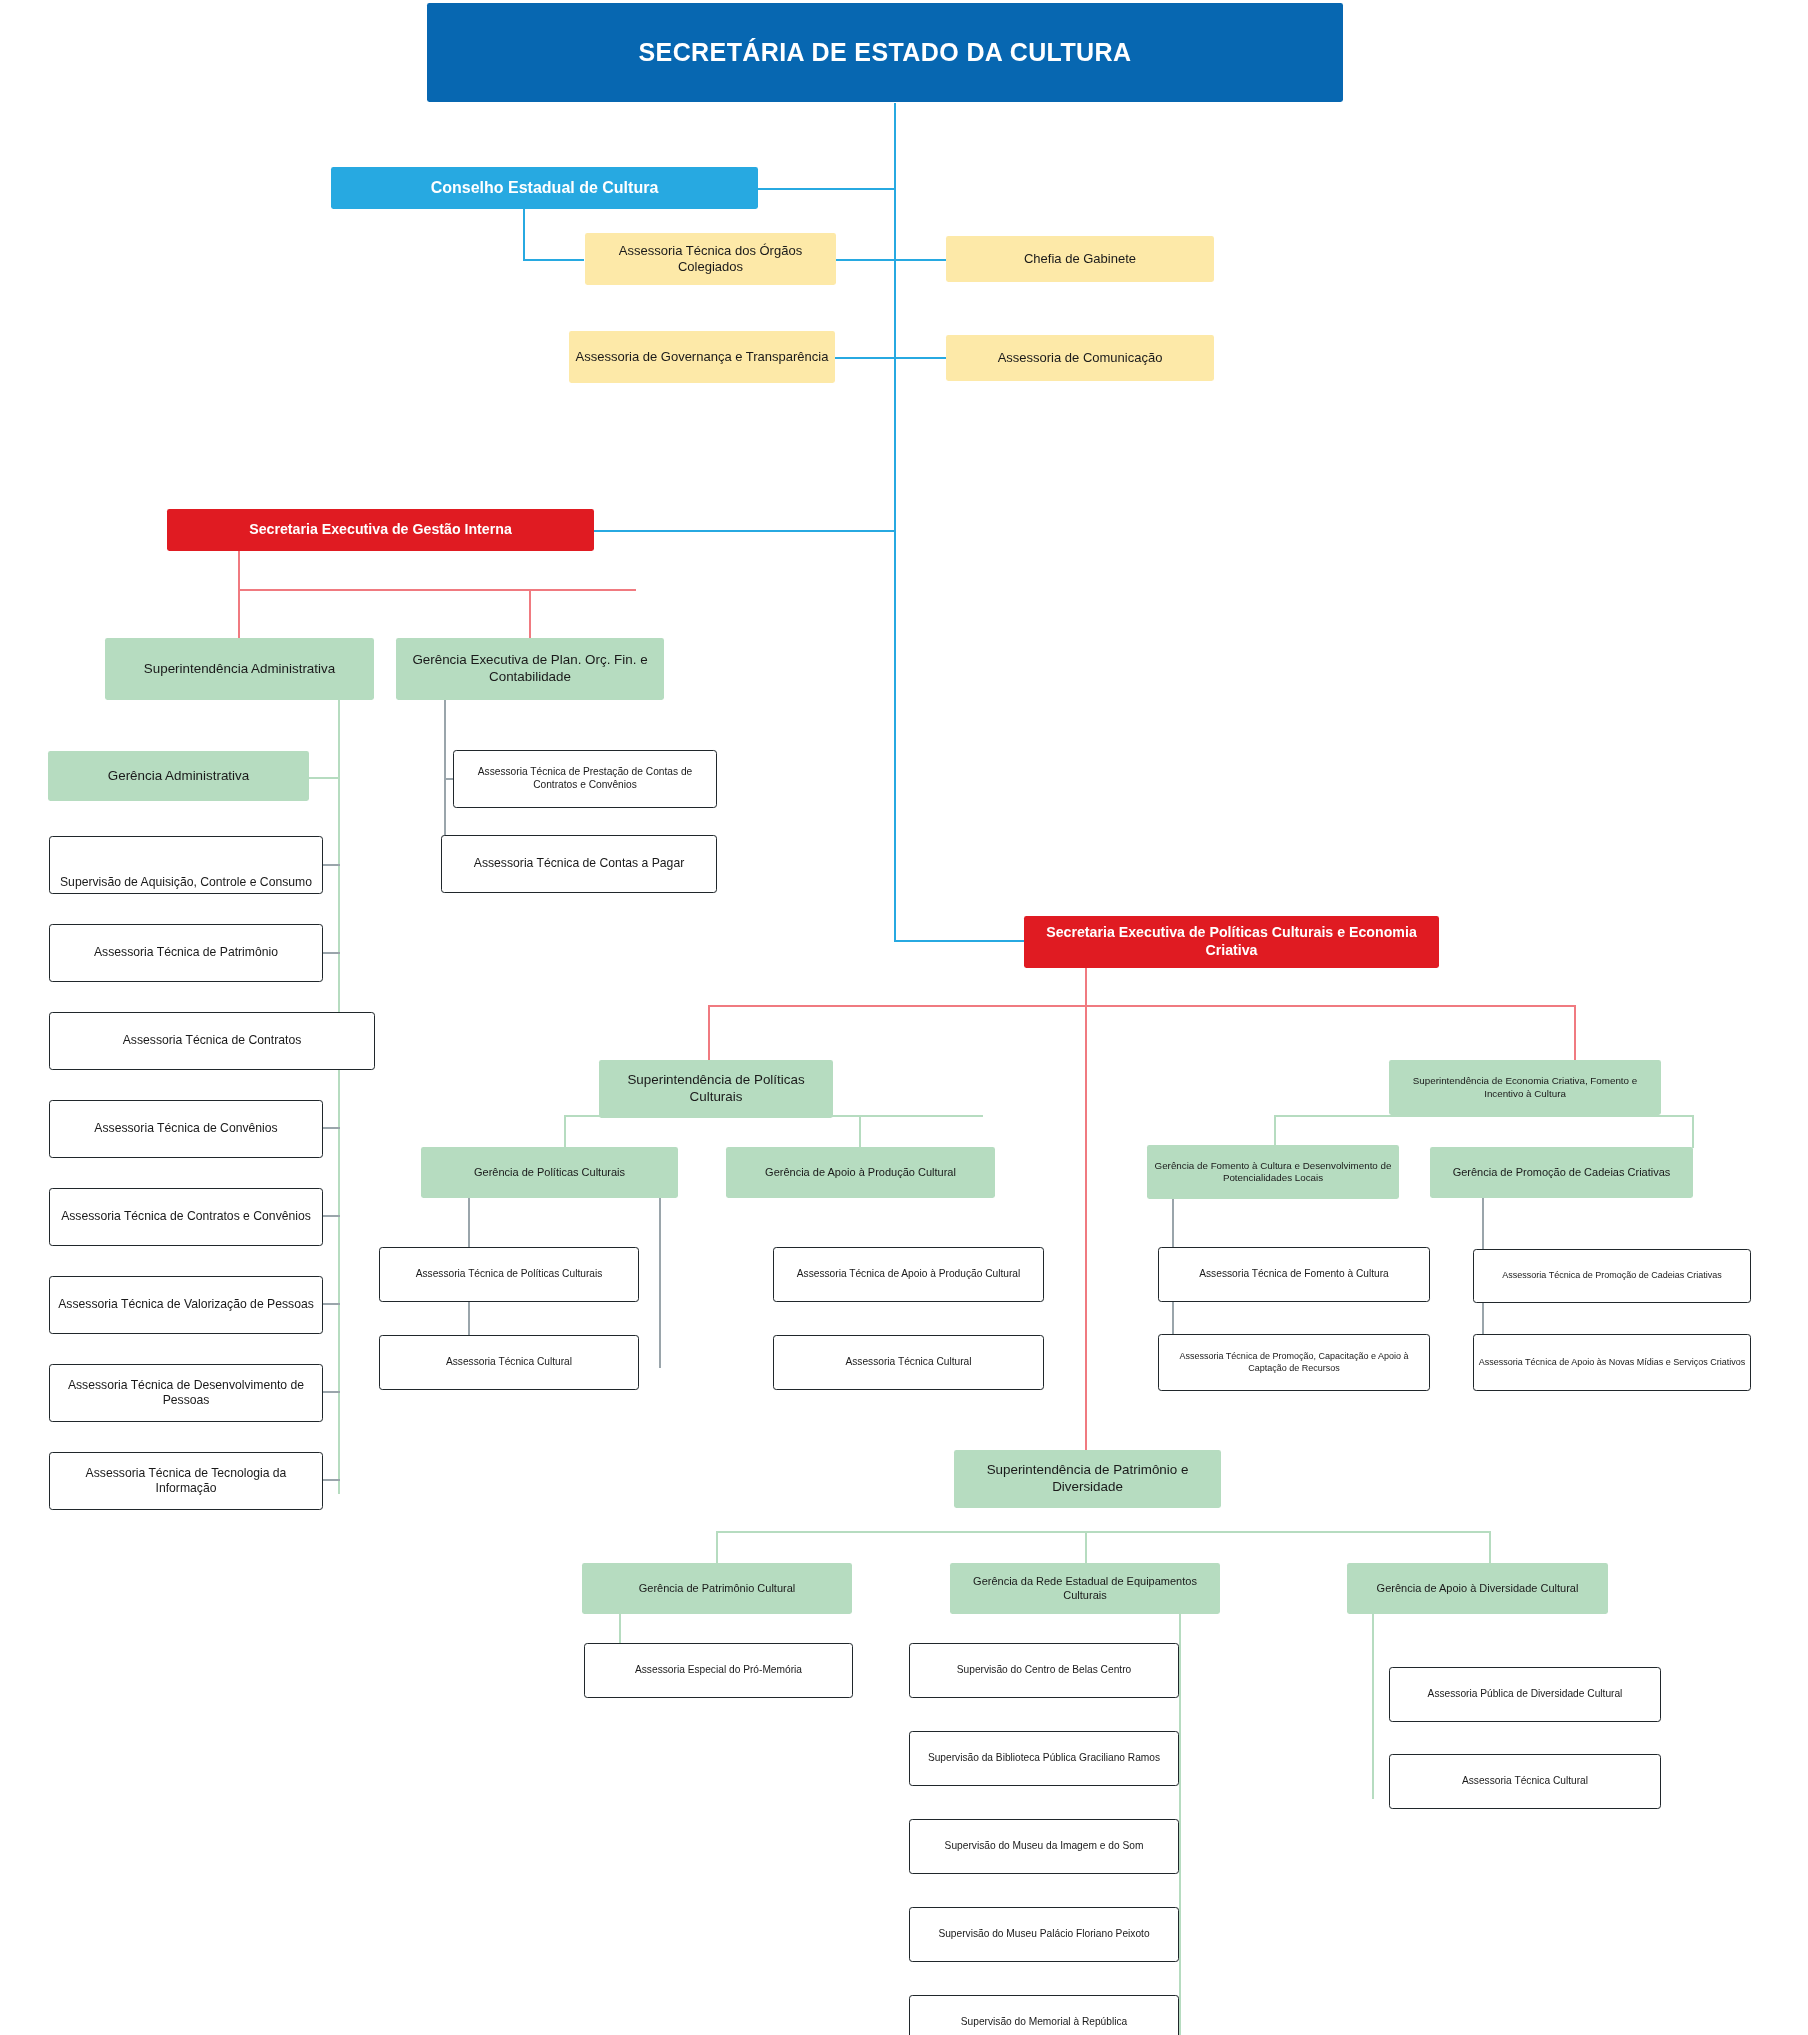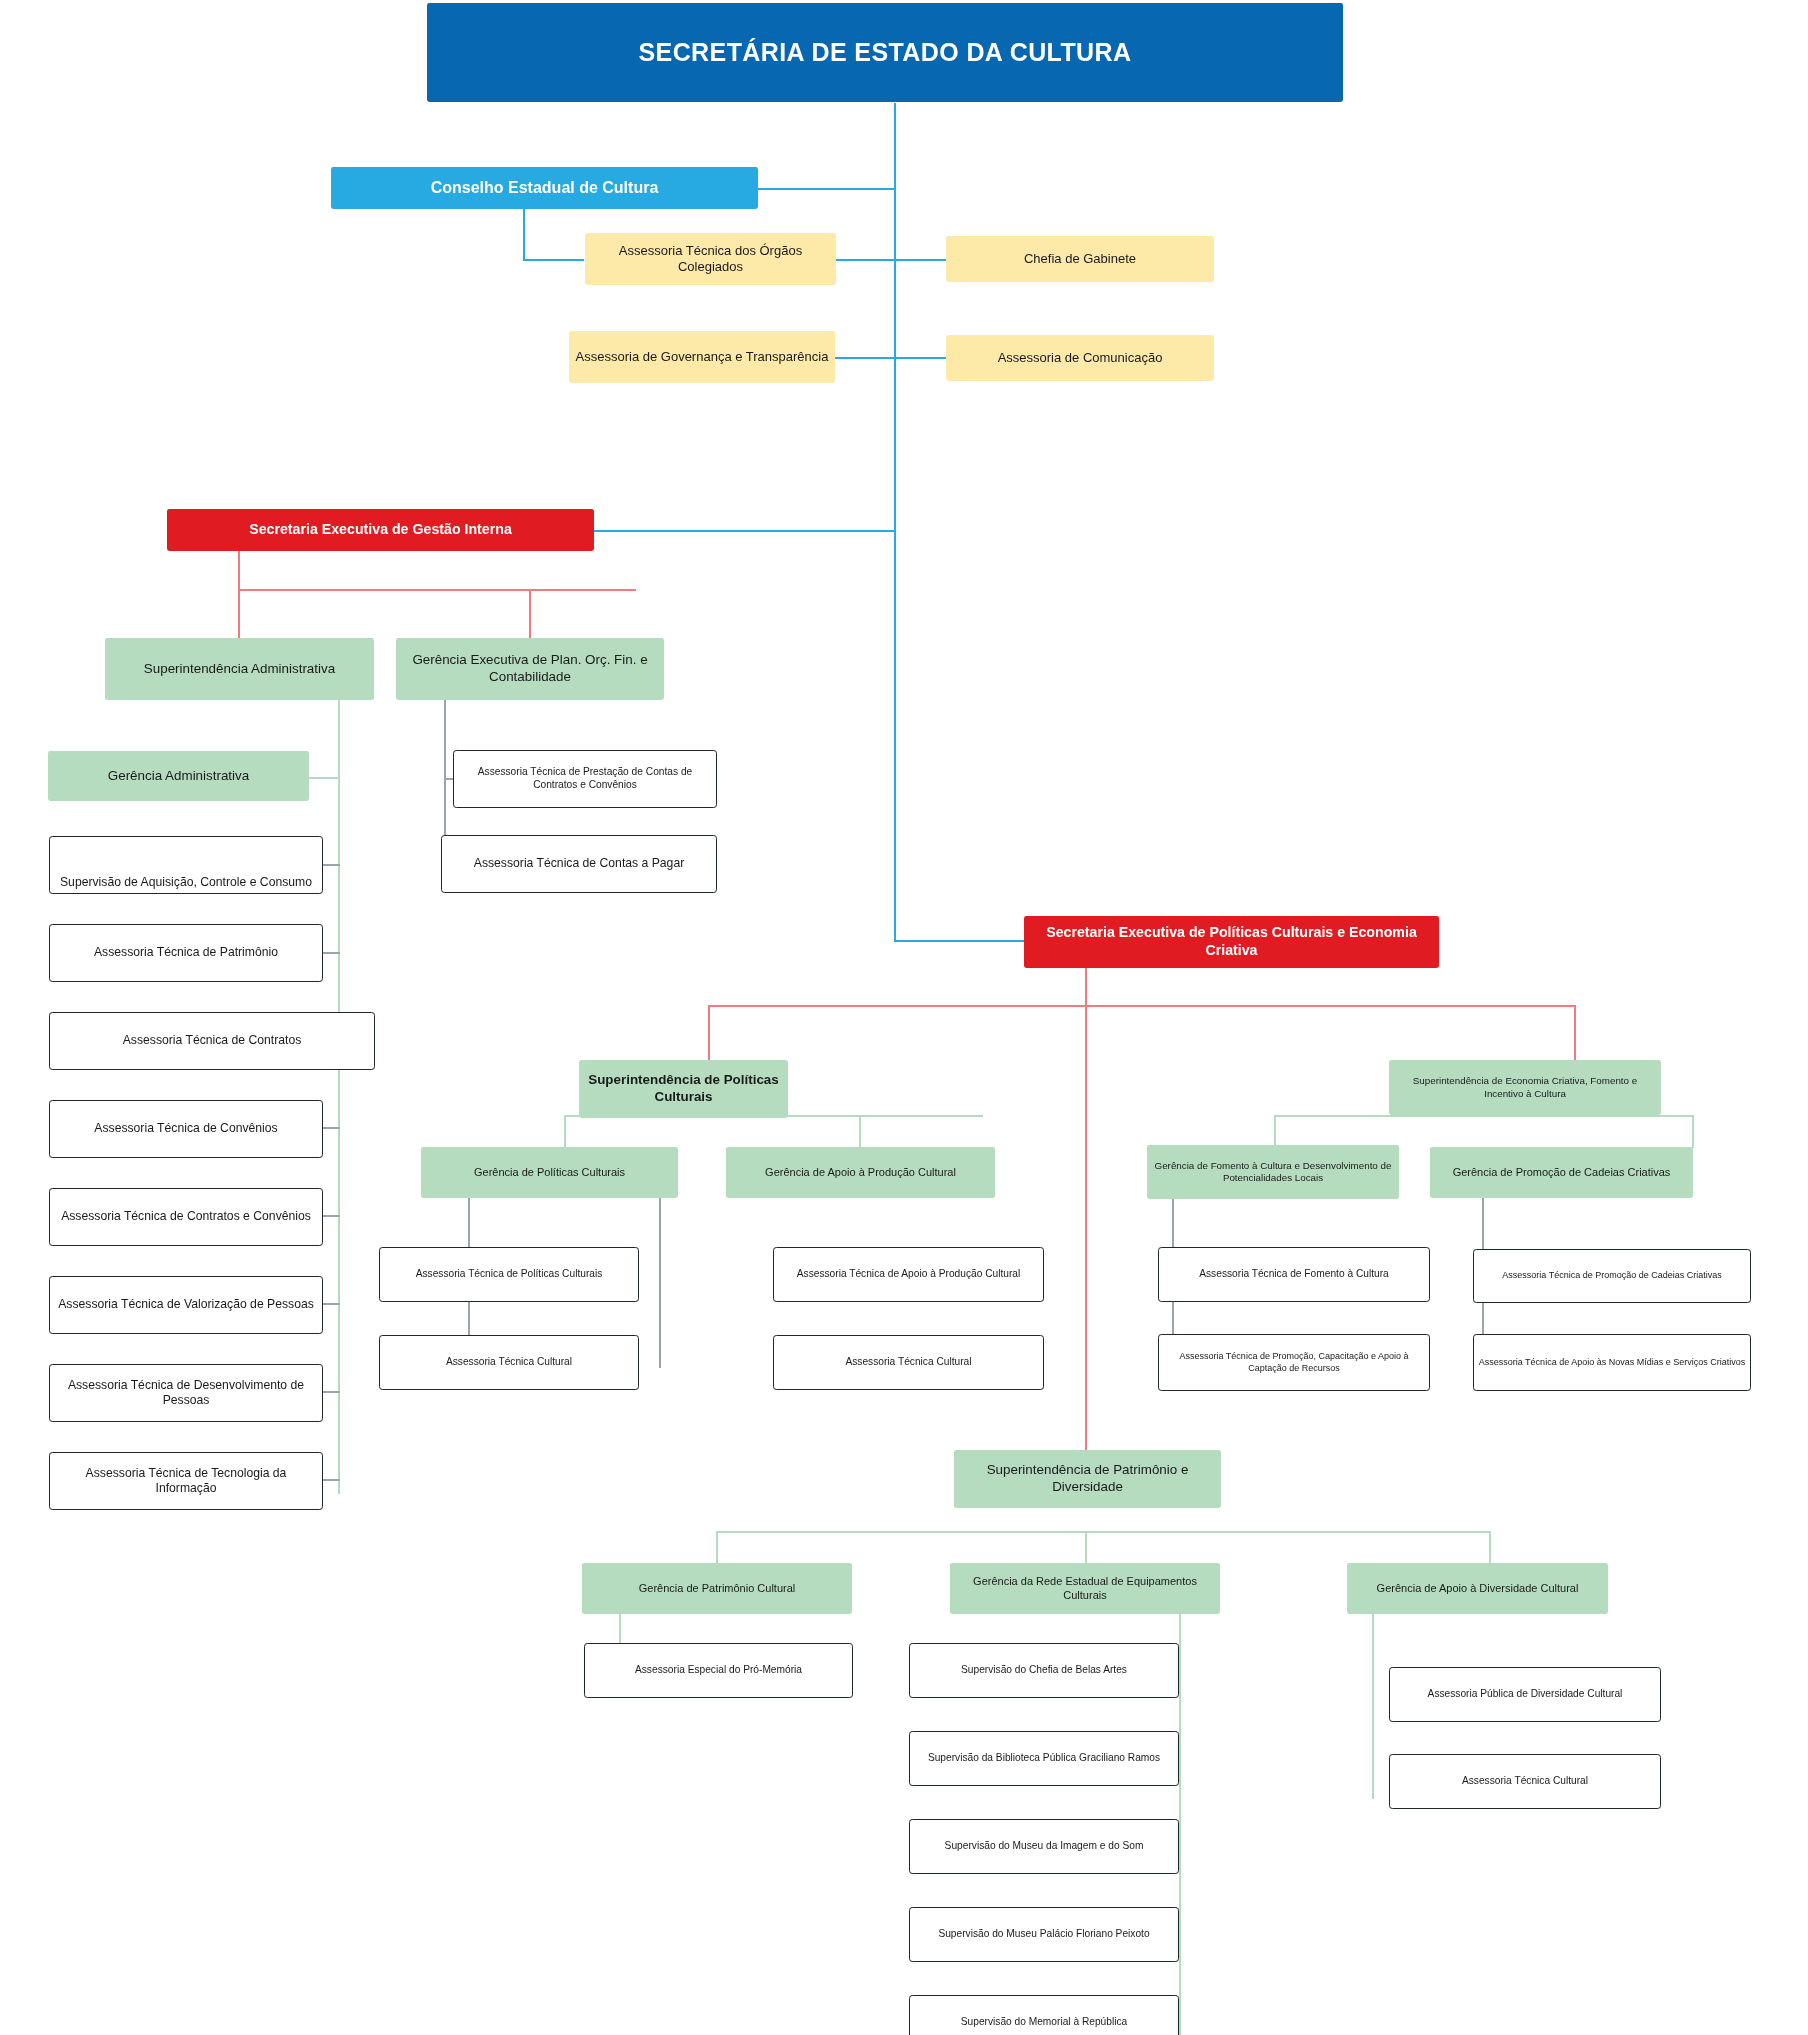--- a/index.html
+++ b/index.html
@@ -264,21 +264,21 @@
   </div>
 
   <div class="node n-white" style="left:49px; top:1452px; width:274px; height:58px;">
     <span>Assessoria Técnica de Tecnologia da Informação</span>
   </div>
 
   <div class="node n-red" style="left:1024px; top:916px; width:415px; height:52px;">
     <span>Secretaria Executiva de Políticas Culturais e Economia Criativa</span>
   </div>
 
-  <div class="node n-green" style="left:579px; top:1060px; width:209px; height:58px;font-weight:bold;">
+  <div class="node n-green" style="left:599px; top:1060px; width:234px; height:58px;">
     <span>Superintendência de Políticas Culturais</span>
   </div>
 
   <div class="node n-green-xs" style="left:1389px; top:1060px; width:272px; height:55px;">
     <span>Superintendência de Economia Criativa, Fomento e Incentivo à Cultura</span>
   </div>
 
   <div class="node n-green-sm" style="left:421px; top:1147px; width:257px; height:51px;">
     <span>Gerência de Políticas Culturais</span>
   </div>
@@ -341,21 +341,21 @@
 
   <div class="node n-green-sm" style="left:1347px; top:1563px; width:261px; height:51px;">
     <span>Gerência de Apoio à Diversidade Cultural</span>
   </div>
 
   <div class="node n-white-sm" style="left:584px; top:1643px; width:269px; height:55px;">
     <span>Assessoria Especial do Pró-Memória</span>
   </div>
 
   <div class="node n-white-sm" style="left:909px; top:1643px; width:270px; height:55px;">
-    <span>Supervisão do Chefia de Belas Artes</span>
+    <span>Supervisão do Centro de Belas Centro</span>
   </div>
 
   <div class="node n-white-sm" style="left:909px; top:1731px; width:270px; height:55px;">
     <span>Supervisão da Biblioteca Pública Graciliano Ramos</span>
   </div>
 
   <div class="node n-white-sm" style="left:909px; top:1819px; width:270px; height:55px;">
     <span>Supervisão do Museu da Imagem e do Som</span>
   </div>
 

